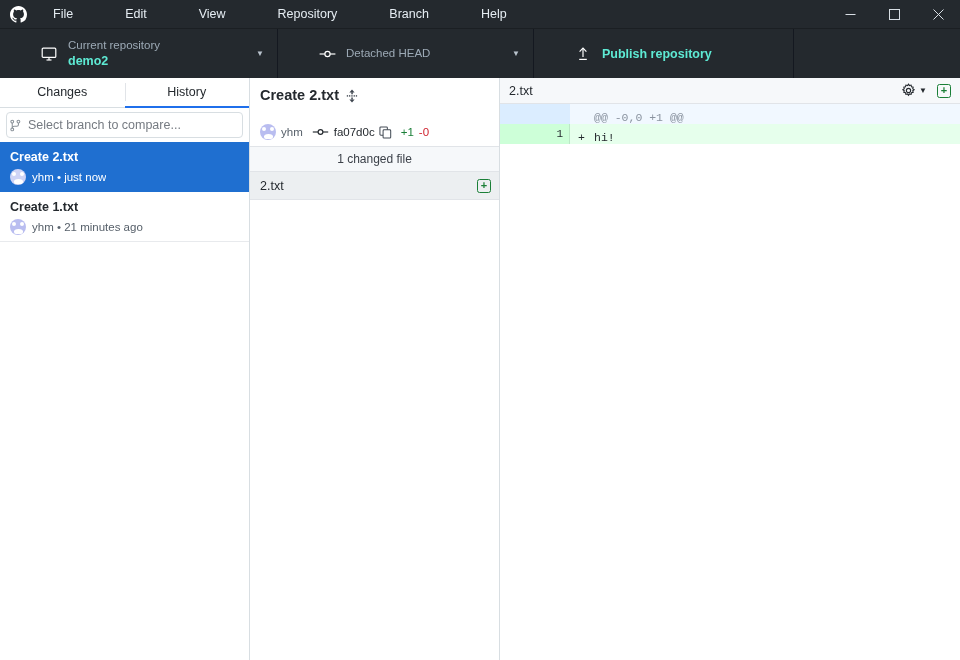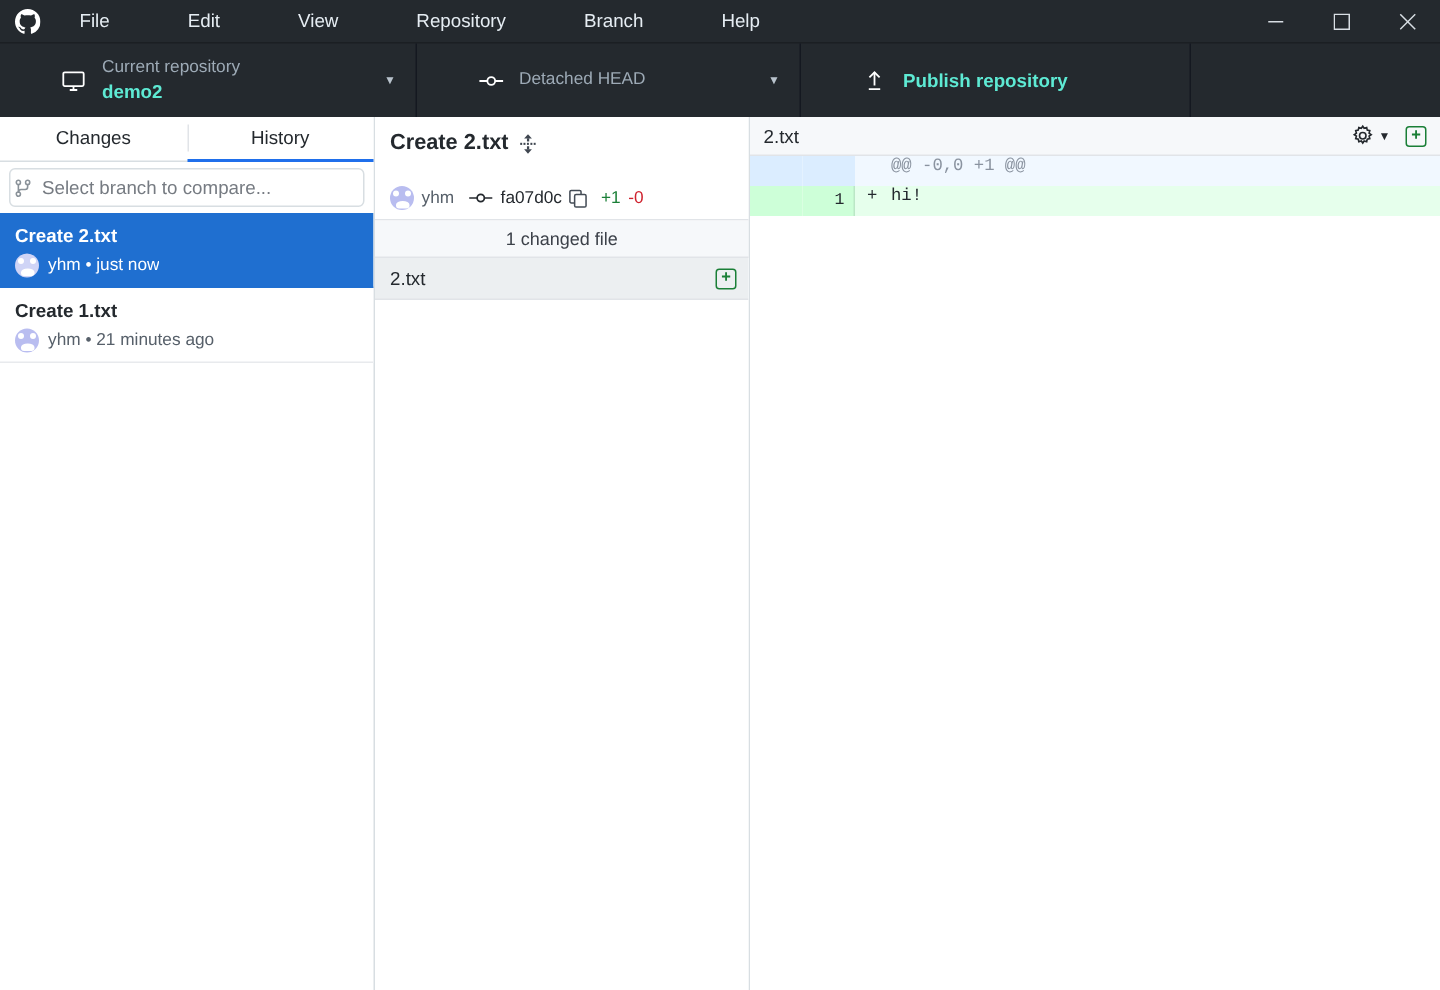--- a/index.html
+++ b/index.html
@@ -442,21 +442,21 @@
   .dl-gut2 {
     width: 35px; flex: 0 0 35px;
     display: flex; align-items: center; justify-content: flex-end;
     padding-right: 6px;
     color: #57606a;
     font-size: 11px;
   }
   .dl-content {
     flex: 1;
     display: flex;
-    align-items: flex-start;
+    align-items: flex-end;
     padding-left: 8px;
     white-space: pre;
     min-width: 0;
     overflow: hidden;
   }
   .dl-sign { width: 16px; flex: 0 0 16px; }
 
   .diff-line.hunk .dl-gut,
   .diff-line.hunk .dl-gut2 { background: #dbedff; }
   .diff-line.hunk .dl-content { background: #f1f8ff; color: #8a93a0; }

